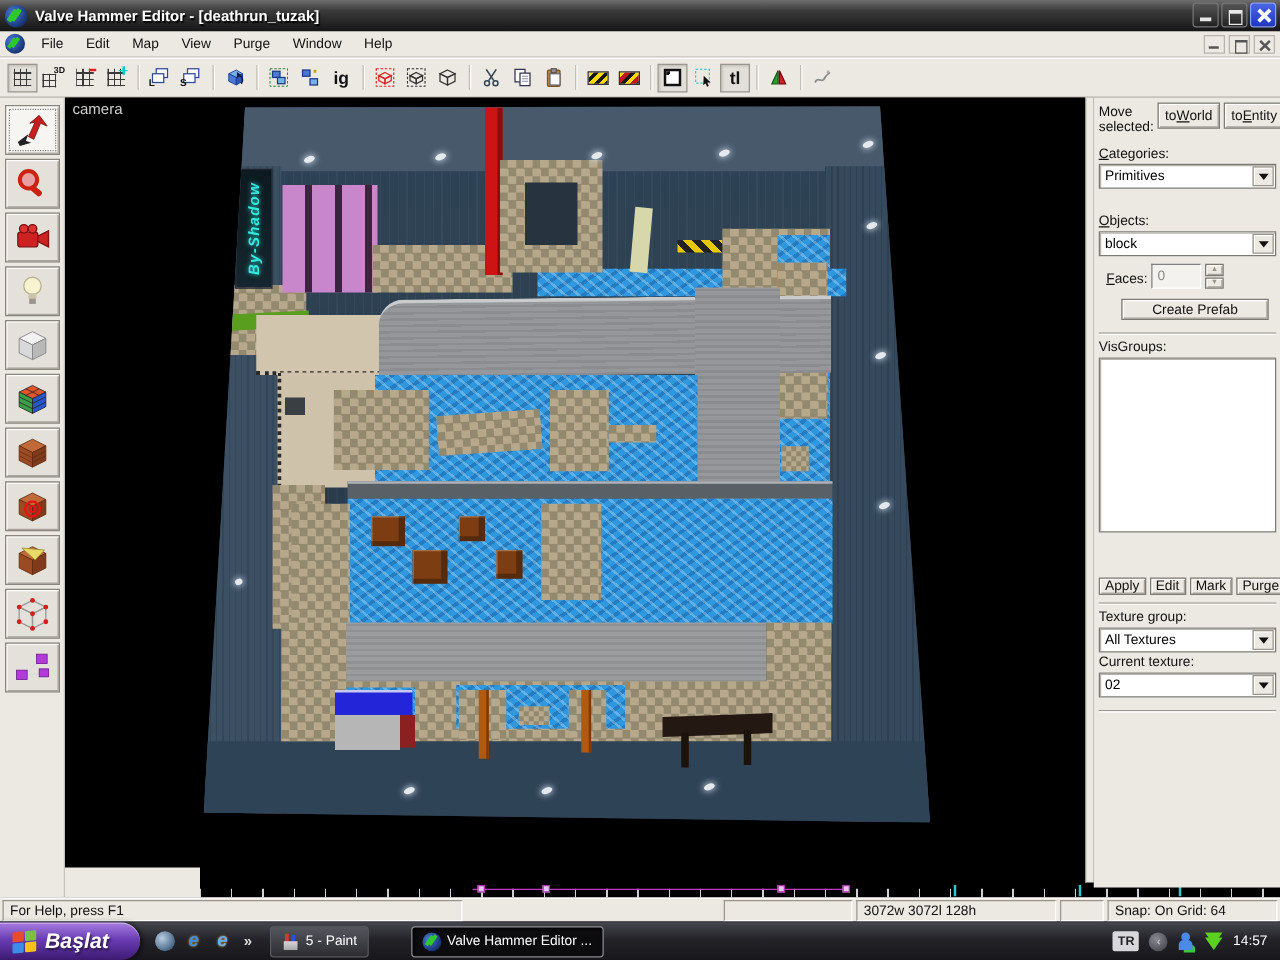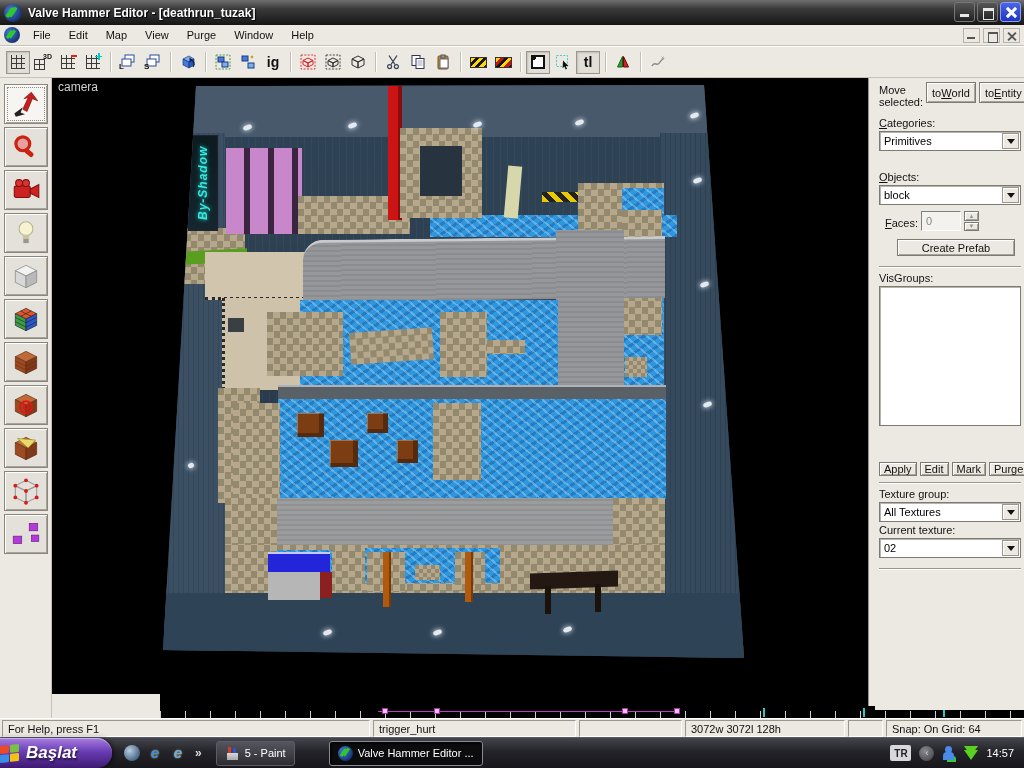--- a/index.html
+++ b/index.html
@@ -163,21 +163,21 @@
   .statusbar { left:0; top:718px; width:1024px; height:19px; background:#ece9e2; border-top:1px solid #fff; }
   .scell { position:absolute; top:1px; height:17px; border:1px solid; border-color:#9a968e #fff #fff #9a968e;
     display:flex; align-items:center; padding-left:5px; color:#111; background:#ece9e2; }
 
   
   .taskbar { left:0; top:737px; width:1024px; height:31px;
     background:linear-gradient(180deg,#45454d 0%,#232329 45%,var(--taskbar-bg,#141418) 100%);
     border-top:1px solid #5c5c66; display:flex; align-items:center; }
   .start-btn { width:112px; height:30px; margin-top:0;
     background:linear-gradient(180deg,#a77ee0 0%,var(--start-button,#6a3cb5) 45%,#3d1a70 100%);
-    border-radius:0 15px 15px 0; display:flex; align-items:center; gap:7px;
+    border-radius:0 15px 15px 0; display:flex; align-items:center; padding-left:10px; gap:7px;
     box-shadow:inset 0 1px 0 rgba(255,255,255,.4), 2px 0 4px rgba(0,0,0,.5); }
   .flag { width:19px; height:17px; transform:skewY(-6deg); display:grid; grid-template-columns:9px 9px; grid-template-rows:8px 8px; gap:1px; }
   .flag i { border-radius:1px; }
   .flag i:nth-child(1){background:#e84a2a;} .flag i:nth-child(2){background:#7ac143;}
   .flag i:nth-child(3){background:#3a8ee8;} .flag i:nth-child(4){background:#f2c218;}
   .start-label { color:#fff; font-size:17px; font-weight:bold; font-style:italic; text-shadow:1px 2px 2px rgba(0,0,0,.6); }
   .ql { display:flex; align-items:center; gap:7px; margin-left:12px; }
   .ql-ico { width:16px; height:16px; border-radius:50%; }
   .ico-globe { background:radial-gradient(circle at 35% 35%,#b8cde0,#4a6a8a 70%,#2a3a50); }
   .ico-e { background:none; color:#3a8ee8; font-weight:bold; font-size:15px; font-style:italic; line-height:16px; text-align:center; text-shadow:0 0 2px rgba(255,200,60,.8); }
@@ -635,21 +635,20 @@
     <span>02</span>
     <span class="arrow-btn">
         <span class="tri-down"></span>
       </span>
   </div>
   <div class="groove" style="margin-top:10px;"></div>
 </div>
 
 <div class="abs statusbar">
   <span class="scell" style="left:2px;width:368px;">For Help, press F1</span>
-  <span class="scell" style="left:373px;width:203px;">trigger_hurt</span>
   <span class="scell" style="left:579px;width:103px;"></span>
   <span class="scell" style="left:685px;width:160px;">3072w 3072l 128h</span>
   <span class="scell" style="left:848px;width:35px;"></span>
   <span class="scell" style="left:886px;width:136px;">Snap: On Grid: 64</span>
 </div>
 
 <div class="abs taskbar">
   <span class="start-btn">
     <span class="flag">
         <i></i>

